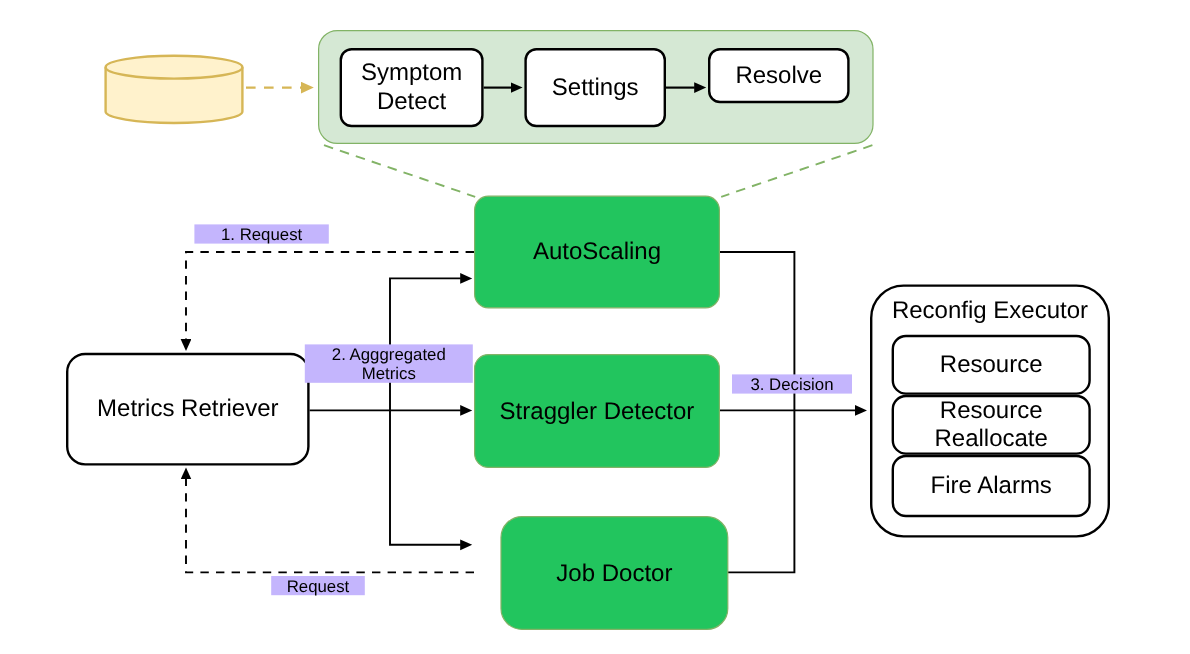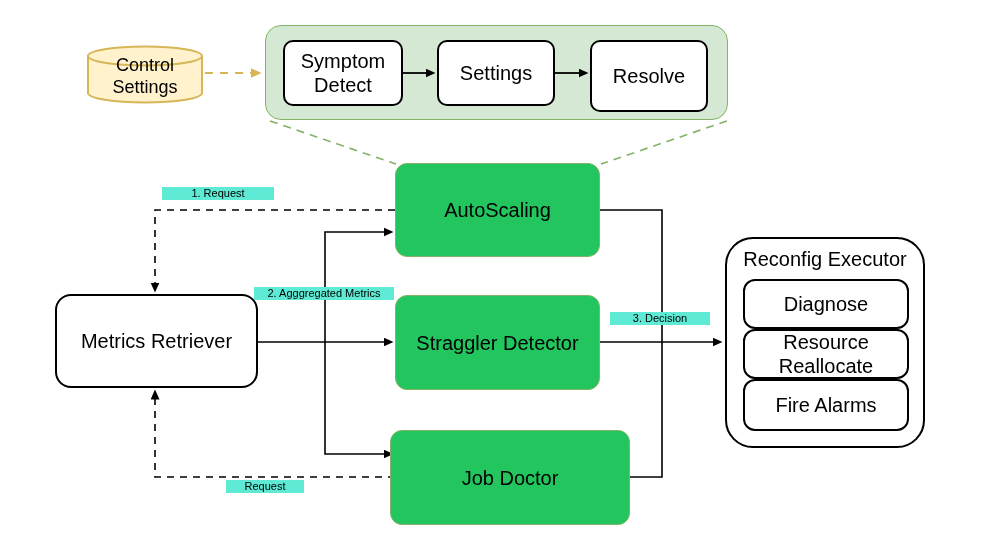--- a/index.html
+++ b/index.html
@@ -60,23 +60,23 @@
     align-items: center;
     justify-content: center;
     text-align: center;
     font-size: 18px;
     line-height: 1.2;
     z-index: 2;
   }
   .edge-label {
     position: absolute;
     box-sizing: border-box;
-    background: #5eead4;
+    background: #c4b5fd;
     text-align: center;
-    font-size: 11px;
+    font-size: 14px;
     line-height: 1.15;
     padding: 0 2px;
     z-index: 3;
   }
 </style>
 </head>
 <body>
 
 <div class="canvas">
 
@@ -105,56 +105,53 @@
     <path d="M325,342 L325,454 L384,454" fill="none" stroke="#000" stroke-width="1.6" marker-end="url(#arrowBlack)"></path>
 
     <path d="M600,210 L662,210 L662,342" fill="none" stroke="#000" stroke-width="1.6"></path>
     <path d="M600,477 L662,477 L662,342" fill="none" stroke="#000" stroke-width="1.6"></path>
     <path d="M600,342 L713,342" fill="none" stroke="#000" stroke-width="1.6" marker-end="url(#arrowBlack)"></path>
 
     <path d="M395,210 L155,210 L155,283" fill="none" stroke="#000" stroke-width="1.6" stroke-dasharray="7,6" marker-end="url(#arrowBlack)"></path>
     <path d="M395,477 L155,477 L155,399" fill="none" stroke="#000" stroke-width="1.6" stroke-dasharray="7,6" marker-end="url(#arrowBlack)"></path>
   </svg>
 
-  <div class="cyl-label" style="left:88px; top:54px; width:114px; height:46px;">
-    <span>Control Settings</span>
-  </div>
 
   <div class="node pipeline-container" style="left:265px; top:25px; width:463px; height:95px;"></div>
   <div class="node white-box" style="left:283px; top:40px; width:120px; height:66px;justify-content:flex-end;">
     <span>Symptom Detect</span>
   </div>
   <div class="node white-box" style="left:437px; top:40px; width:118px; height:66px;">
     <span>Settings</span>
   </div>
-  <div class="node white-box" style="left:590px; top:40px; width:118px; height:72px;">
+  <div class="node white-box" style="left:590px; top:40px; width:118px; height:46px;">
     <span>Resolve</span>
   </div>
   <svg class="edges" width="992" height="545" viewBox="0 0 992 545" style="z-index:2;pointer-events:none;">
     <path d="M403,73 L426,73" fill="none" stroke="#000" stroke-width="1.8" marker-end="url(#arrowBlack)"></path>
     <path d="M555,73 L579,73" fill="none" stroke="#000" stroke-width="1.8" marker-end="url(#arrowBlack)"></path>
   </svg>
 
   <div class="node green-box" style="left:395px; top:163px; width:205px; height:94px;">
     <span>AutoScaling</span>
   </div>
   <div class="node green-box" style="left:395px; top:295px; width:205px; height:95px;">
     <span>Straggler Detector</span>
   </div>
-  <div class="node green-box" style="left:390px; top:430px; width:240px; height:95px;">
+  <div class="node green-box" style="left:417px; top:430px; width:190px; height:95px;border-radius:18px;">
     <span>Job Doctor</span>
   </div>
   <div class="node white-box big-round" style="left:55px; top:294px; width:203px; height:94px;">
     <span>Metrics Retriever</span>
   </div>
 
   <div class="node reconfig" style="left:725px; top:237px; width:200px; height:211px;">
     <div class="reconfig-title">Reconfig Executor</div>
     <div class="node white-box" style="left:16px; top:40px; width:166px; height:50px; border-radius:12px;">
-      <span>Diagnose</span>
+      <span>Resource</span>
     </div>
     <div class="node white-box" style="left:16px; top:90px; width:166px; height:50px; border-radius:12px;">
       <span style="max-width:120px; display:inline-block;">Resource Reallocate</span>
     </div>
     <div class="node white-box" style="left:16px; top:140px; width:166px; height:52px; border-radius:12px;">
       <span>Fire Alarms</span>
     </div>
   </div>
 
   <div class="edge-label" style="left:162px; top:187px; width:112px;">1. Request</div>

